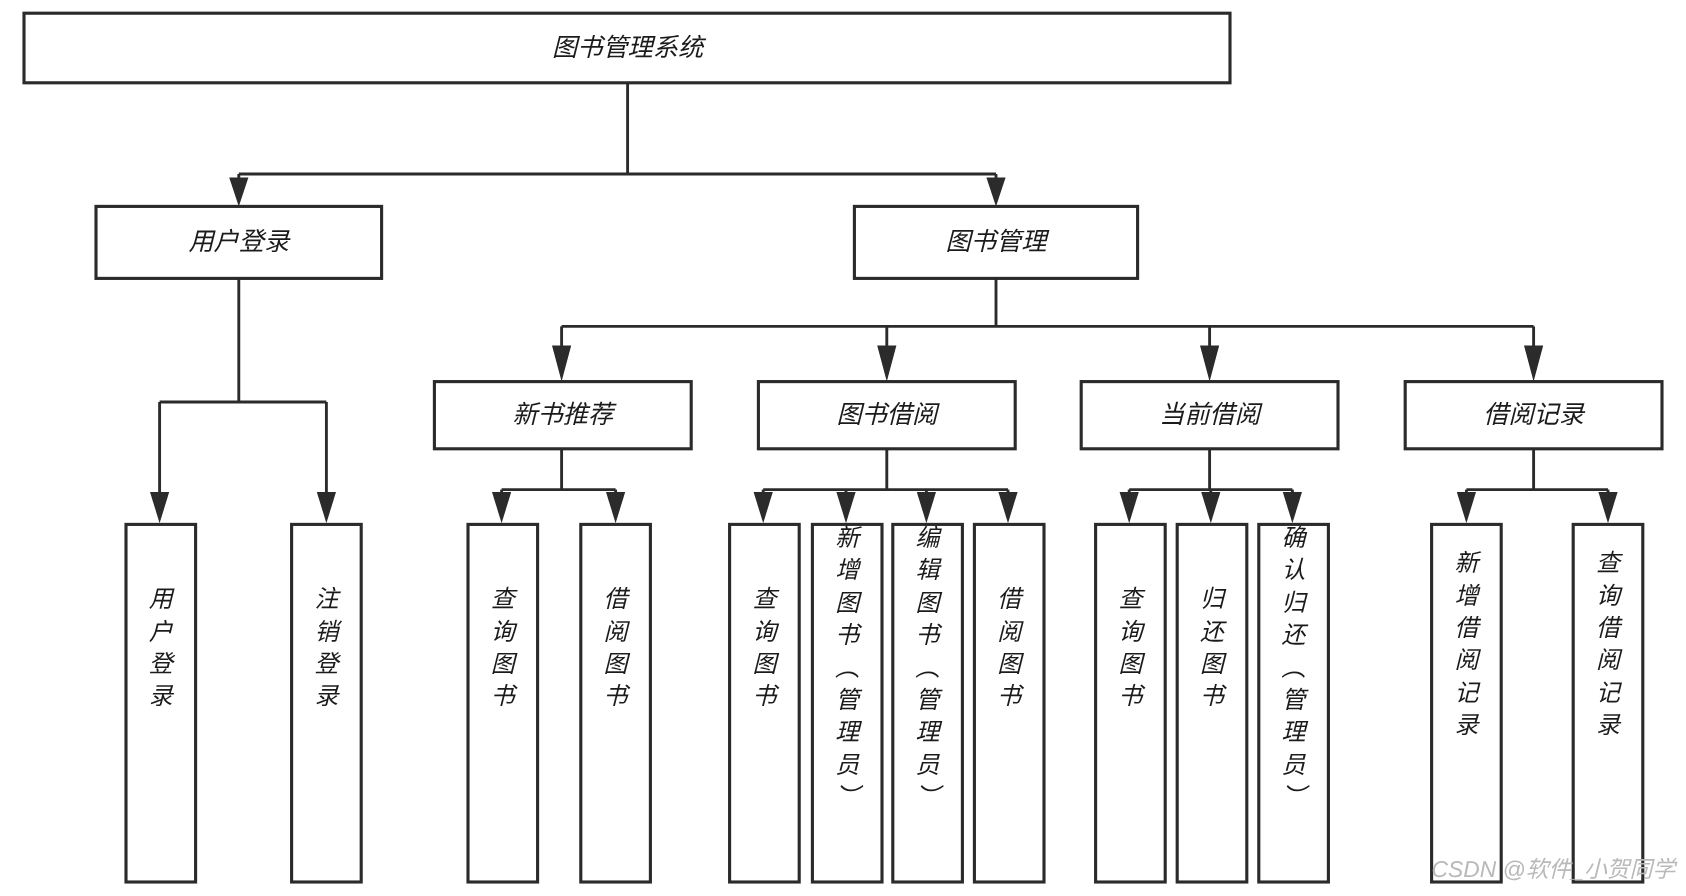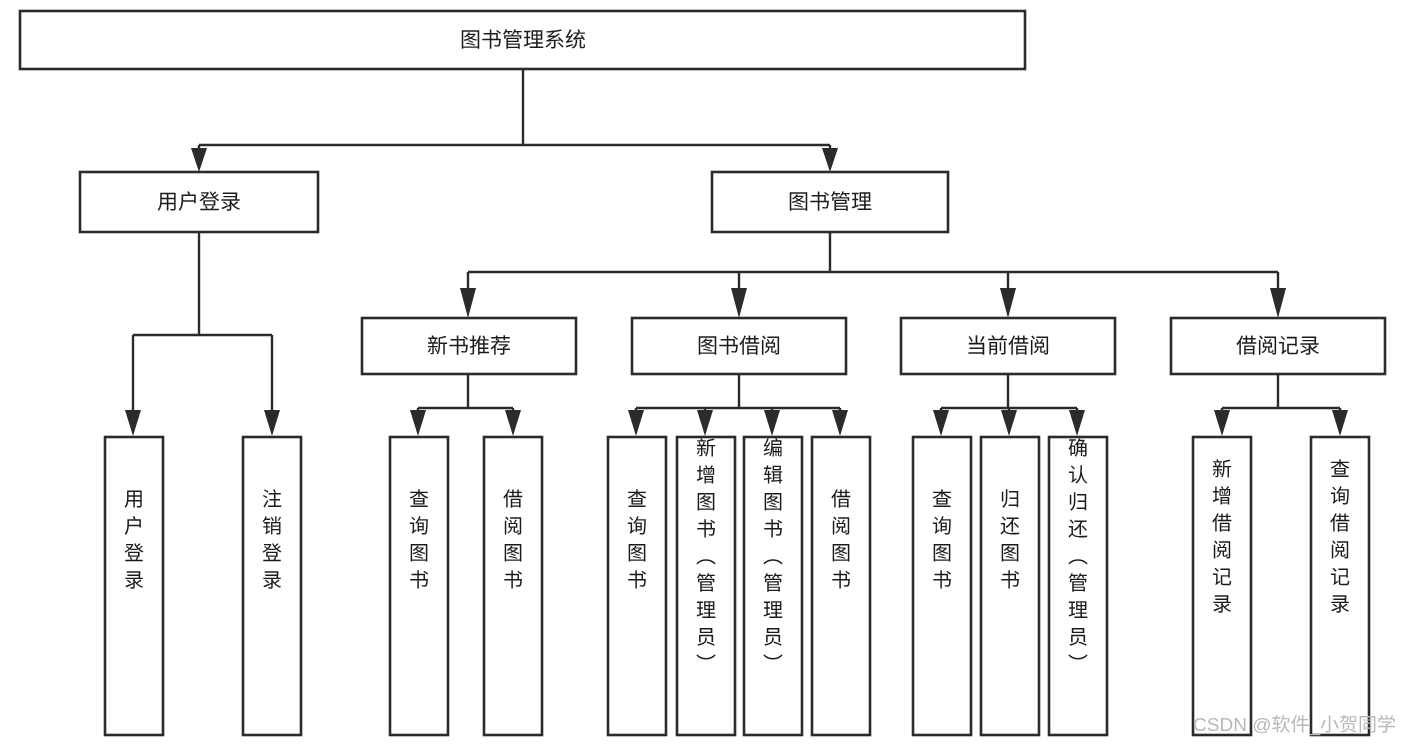--- a/index.html
+++ b/index.html
@@ -10,20 +10,21 @@
   }
   body {
     font-family: "Liberation Sans", "DejaVu Sans", sans-serif;
   }
   #diagram-root {
     position: relative;
     width: 1405px;
     height: 747px;
     background: #ffffff;
     overflow: hidden;
+    font-style: italic;
   }
   svg.diagram-canvas {
     position: absolute;
     left: 0;
     top: 0;
     width: 1405px;
     height: 747px;
     display: block;
   }
   .node-box {

